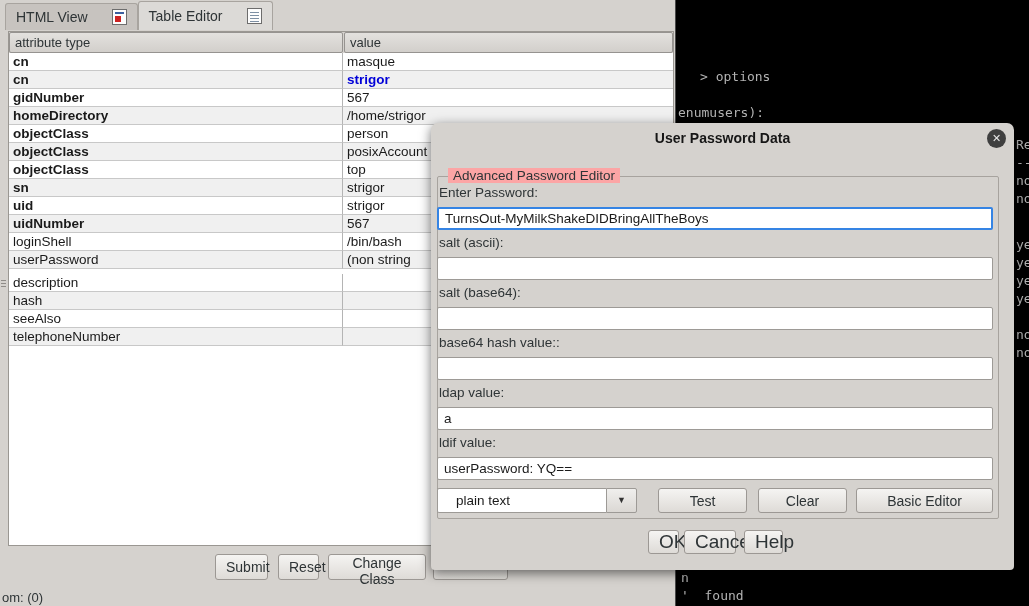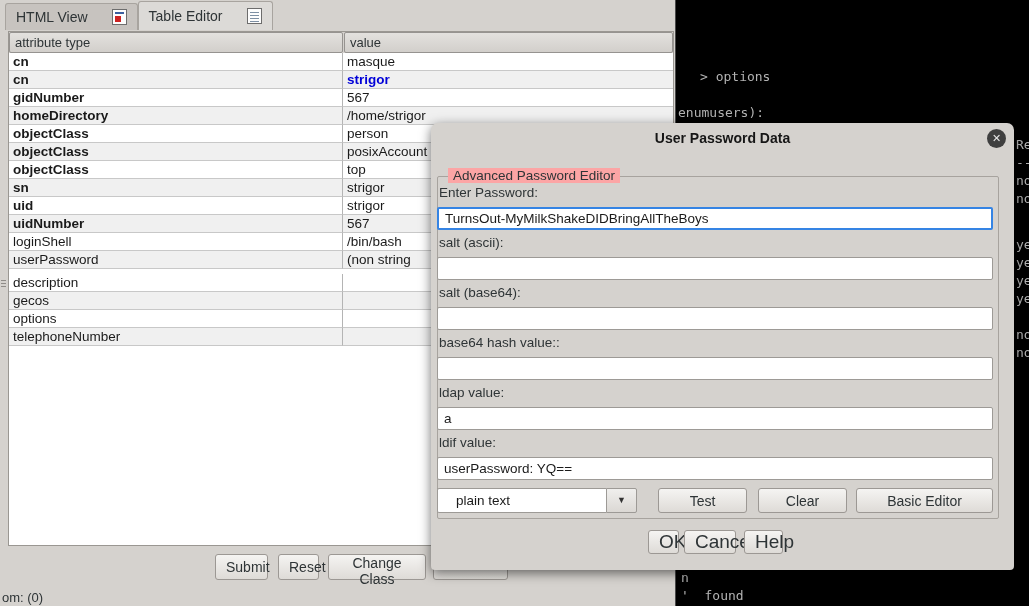--- a/index.html
+++ b/index.html
@@ -144,25 +144,25 @@
           </div>
           <div class="trow alt">
             <div class="tcell attr">userPassword</div>
             <div class="tcell val">(non string</div>
           </div>
           <div class="trow gap">
             <div class="tcell attr">description</div>
             <div class="tcell val"></div>
           </div>
           <div class="trow alt">
-            <div class="tcell attr">gecos</div>
-            <div class="tcell val"></div>
-          </div>
-          <div class="trow">
-            <div class="tcell attr">options</div>
+            <div class="tcell attr">hash</div>
+            <div class="tcell val"></div>
+          </div>
+          <div class="trow">
+            <div class="tcell attr">seeAlso</div>
             <div class="tcell val"></div>
           </div>
           <div class="trow alt">
             <div class="tcell attr">telephoneNumber</div>
             <div class="tcell val"></div>
           </div>
         </div>
     </div>
 
     <div id="grip">

